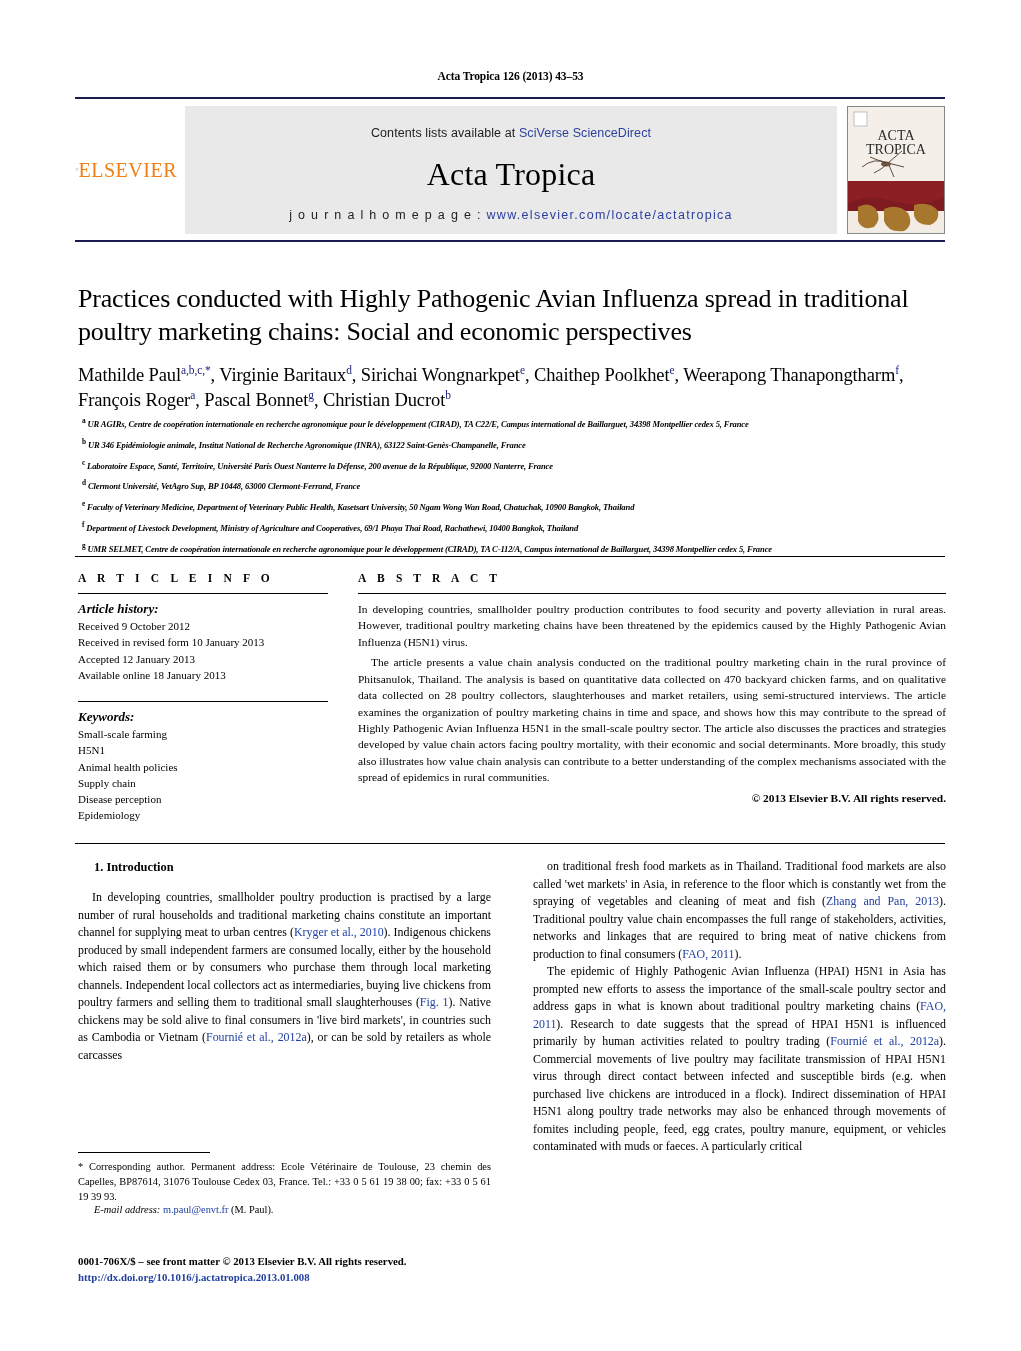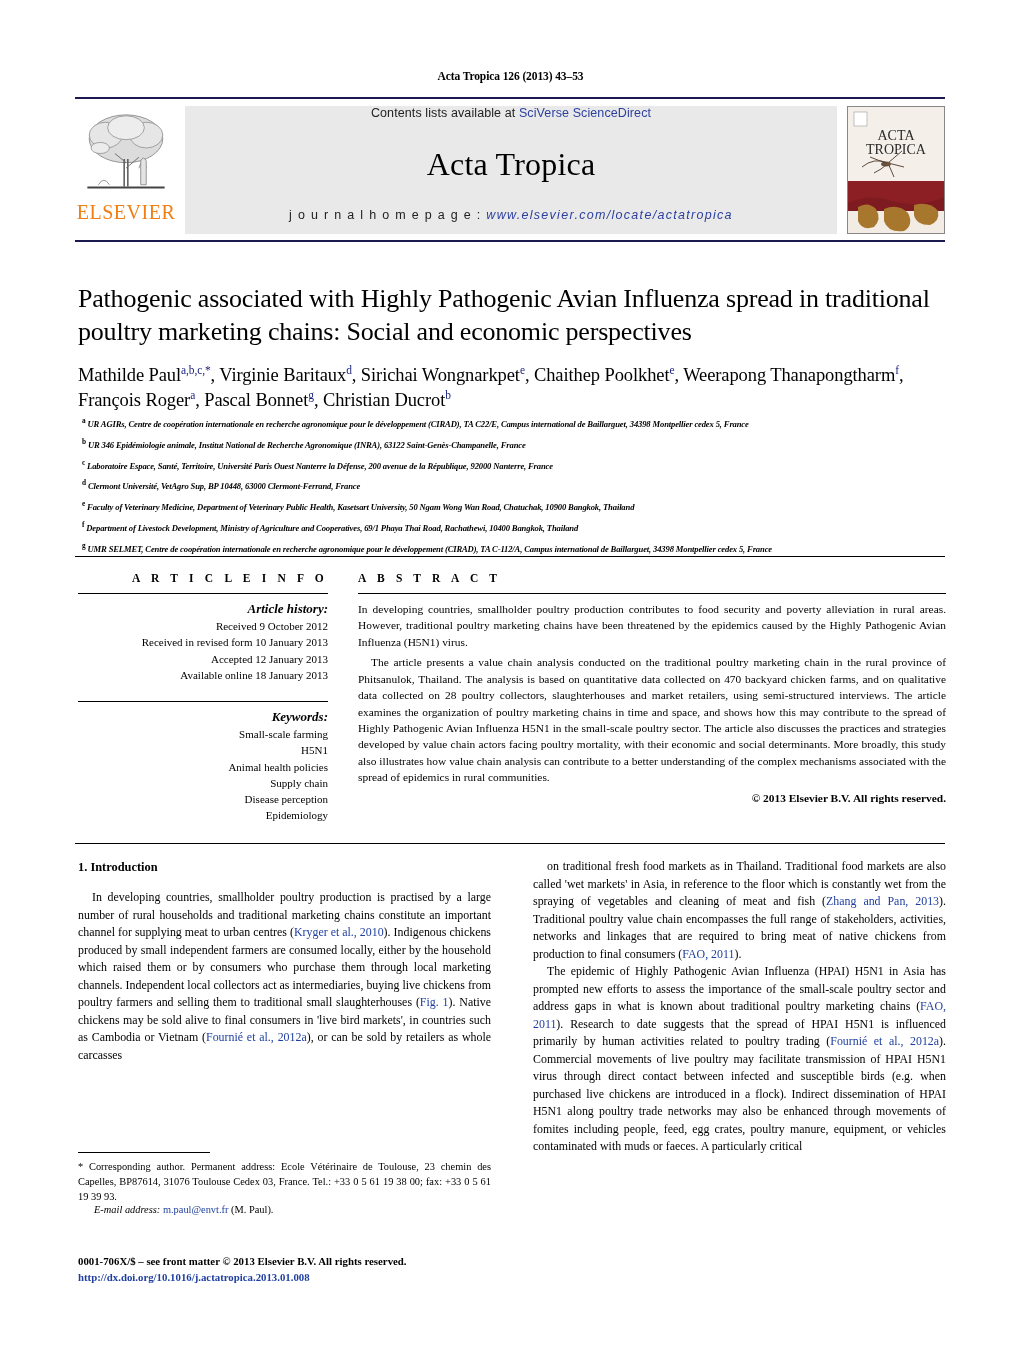--- a/index.html
+++ b/index.html
@@ -45,21 +45,21 @@
   }
   .masthead-row {
     display: flex;
     align-items: stretch;
     height: 128px;
   }
   .elsevier-logo {
     width: 102px;
     flex: 0 0 102px;
     display: flex;
-    flex-direction: column;
+    flex-direction: row;
     justify-content: flex-start;
     align-items: center;
     padding-bottom: 2px;
   }
   .elsevier-tree { width: 92px; height: 95px; display:block; }
   .elsevier-word {
     font-family: "Liberation Serif", serif;
     font-size: 20px;
     letter-spacing: 0.5px;
     color: #f07e13;
@@ -68,42 +68,42 @@
     font-weight: 400;
   }
   .masthead-center {
     flex: 1 1 auto;
     background: #e9e9e9;
     margin: 0 10px 0 8px;
     display: flex;
     flex-direction: column;
     align-items: center;
     justify-content: space-between;
-    padding: 0 0 12px 0;
+    padding: 20px 0 12px 0;
   }
   .contents-line {
     font-family: "Liberation Sans", sans-serif;
     font-size: 12.5px;
     color: #222;
     letter-spacing: 0.1px;
   }
   .contents-line .sd-link { color: #2b3f9e; }
   .journal-name {
     font-family: "Liberation Serif", serif;
     font-size: 32px;
     color: #000;
     letter-spacing: 0.2px;
   }
   .homepage-line {
     font-family: "Liberation Sans", sans-serif;
     font-size: 12.5px;
     letter-spacing: 1.3px;
     color: #222;
   }
-  .homepage-line .hp-url { color: #2b3f9e; font-style: italic; }
+  .homepage-line .hp-url { color: #2b3f9e; }
   .cover-thumb {
     width: 96px;
     flex: 0 0 96px;
     border: 1px solid #888;
     position: relative;
     overflow: hidden;
     background: #f2ece6;
   }
   .masthead-rule {
     border-bottom: 2.2px solid #1a1a4e;
@@ -150,21 +150,20 @@
   .band-bottom-rule {
     position: absolute; left: 75px; top: 843px; width: 870px;
     border-top: 1px solid #000;
   }
 
   .info-col {
     position: absolute;
     left: 78px;
     top: 572px;
     width: 250px;
-    text-align: right;
   }
   .abs-col {
     position: absolute;
     left: 358px;
     top: 572px;
     width: 588px;
   }
   .sec-label {
     font-family: "Liberation Serif", serif;
     font-weight: bold;
@@ -209,21 +208,21 @@
     width: 413px;
     font-size: 11.9px;
     line-height: 1.47;
     text-align: justify;
   }
   .body-col.left { left: 78px; }
   .body-col.right { left: 533px; }
   .sec-head {
     font-weight: bold;
     font-size: 12.4px;
-    margin: 0 0 13px 0;
+    margin: 0 0 13px 16px;
   }
   .body-col p { margin: 0; text-indent: 14px; }
   .cite { color: #1f3fa0; }
 
   
   .footnote-block {
     position: absolute;
     left: 78px;
     top: 1152px;
     width: 413px;
@@ -310,21 +309,21 @@
             <path d="M22 50 q10 4 16 6 M26 66 q8 -4 12 -8"></path>
           </g>
         </svg>
       </div>
 
     </div>
     <div class="masthead-rule"></div>
   </div>
 
   <div class="title-block">
-    <h1 class="paper-title">Pathogenic associated with Highly Pathogenic Avian Influenza spread in traditional poultry marketing chains: Social and economic perspectives</h1>
+    <h1 class="paper-title">Practices conducted with Highly Pathogenic Avian Influenza spread in traditional poultry marketing chains: Social and economic perspectives</h1>
     <p class="authors"><span>Mathilde Paul<sup>a,b,c,*</sup></span><span>, </span><span>Virginie Baritaux<sup>d</sup></span><span>, </span><span>Sirichai Wongnarkpet<sup>e</sup></span><span>, </span><span>Chaithep Poolkhet<sup>e</sup></span><span>, </span><span>Weerapong Thanapongtharm<sup>f</sup></span><span>, </span><span>François Roger<sup>a</sup></span><span>, </span><span>Pascal Bonnet<sup>g</sup></span><span>, </span><span>Christian Ducrot<sup>b</sup></span></p>
   </div>
 
   <div class="affiliations">
       <p class="aff"><sup>a</sup> UR AGIRs, Centre de coopération internationale en recherche agronomique pour le développement (CIRAD), TA C22/E, Campus international de Baillarguet, 34398 Montpellier cedex 5, France</p>
       <p class="aff"><sup>b</sup> UR 346 Epidémiologie animale, Institut National de Recherche Agronomique (INRA), 63122 Saint-Genès-Champanelle, France</p>
       <p class="aff"><sup>c</sup> Laboratoire Espace, Santé, Territoire, Université Paris Ouest Nanterre la Défense, 200 avenue de la République, 92000 Nanterre, France</p>
       <p class="aff"><sup>d</sup> Clermont Université, VetAgro Sup, BP 10448, 63000 Clermont-Ferrand, France</p>
       <p class="aff"><sup>e</sup> Faculty of Veterinary Medicine, Department of Veterinary Public Health, Kasetsart University, 50 Ngam Wong Wan Road, Chatuchak, 10900 Bangkok, Thailand</p>
       <p class="aff"><sup>f</sup> Department of Livestock Development, Ministry of Agriculture and Cooperatives, 69/1 Phaya Thai Road, Rachathewi, 10400 Bangkok, Thailand</p>

